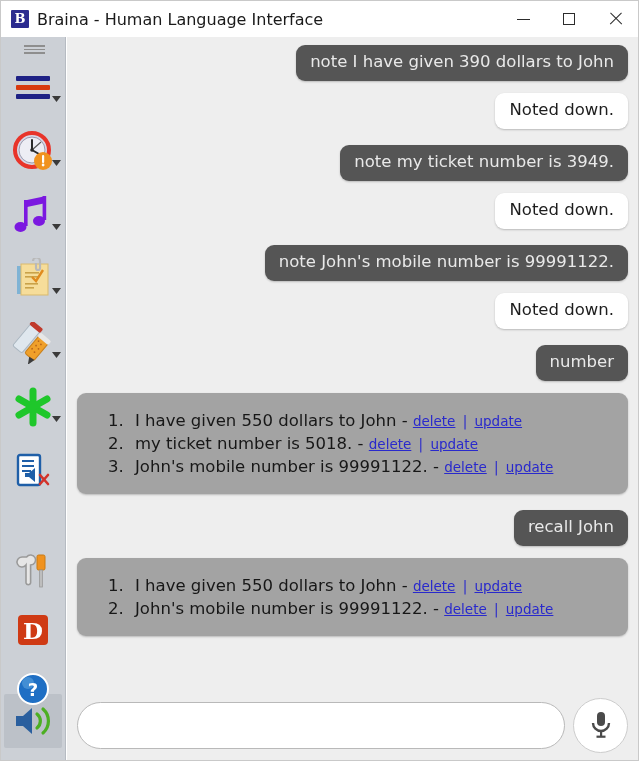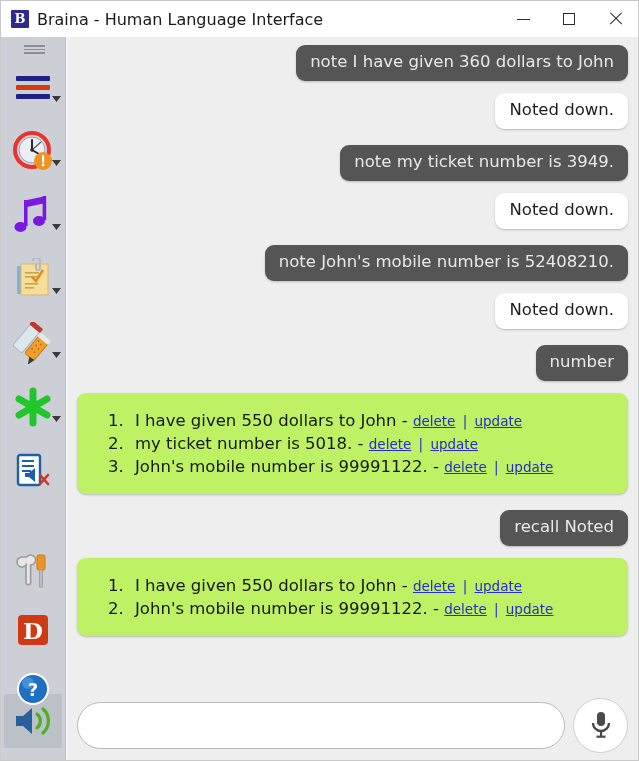--- a/index.html
+++ b/index.html
@@ -177,21 +177,21 @@
   }
   .bubble.bot {
     background: #ffffff;
     color: #1d1d1d;
     font-size: 16.5px;
     padding: 8px 14px 9px 14px;
     line-height: 1.15;
     white-space: nowrap;
   }
   .bubble.list {
-    background: #bef264;
+    background: #a3a3a3;
     color: #1d1d1d;
     padding: 16px 26px 16px 8px;
     width: 100%;
     max-width: none;
     white-space: normal;
   }
   .spacer8  { height: 8px; }
   .spacer12 { height: 12px; }
   .spacer16 { height: 16px; }
 
@@ -414,21 +414,21 @@
         </g>
       </svg>
     </div>
   </div>
 
   <div class="chat">
 
     <div class="spacer8"></div>
 
     <div class="row user">
-      <div class="bubble user">note I have given 360 dollars to John</div>
+      <div class="bubble user">note I have given 390 dollars to John</div>
     </div>
 
     <div class="spacer12"></div>
 
     <div class="row bot">
       <div class="bubble bot">Noted down.</div>
     </div>
 
     <div class="spacer16"></div>
 
@@ -438,21 +438,21 @@
 
     <div class="spacer12"></div>
 
     <div class="row bot">
       <div class="bubble bot">Noted down.</div>
     </div>
 
     <div class="spacer16"></div>
 
     <div class="row user">
-      <div class="bubble user">note John's mobile number is 52408210.</div>
+      <div class="bubble user">note John's mobile number is 99991122.</div>
     </div>
 
     <div class="spacer12"></div>
 
     <div class="row bot">
       <div class="bubble bot">Noted down.</div>
     </div>
 
     <div class="spacer16"></div>
 
@@ -483,21 +483,21 @@
             <span class="pipe">|</span>
             <span class="lnk">update</span>
           </li>
         </ol>
       </div>
     </div>
 
     <div class="spacer16"></div>
 
     <div class="row user">
-      <div class="bubble user">recall Noted</div>
+      <div class="bubble user">recall John</div>
     </div>
 
     <div class="spacer12"></div>
 
     <div class="row bot">
       <div class="bubble list">
         <ol class="notes">
           <li>
             <span>I have given 550 dollars to John -</span>
             <span class="lnk">delete</span>

